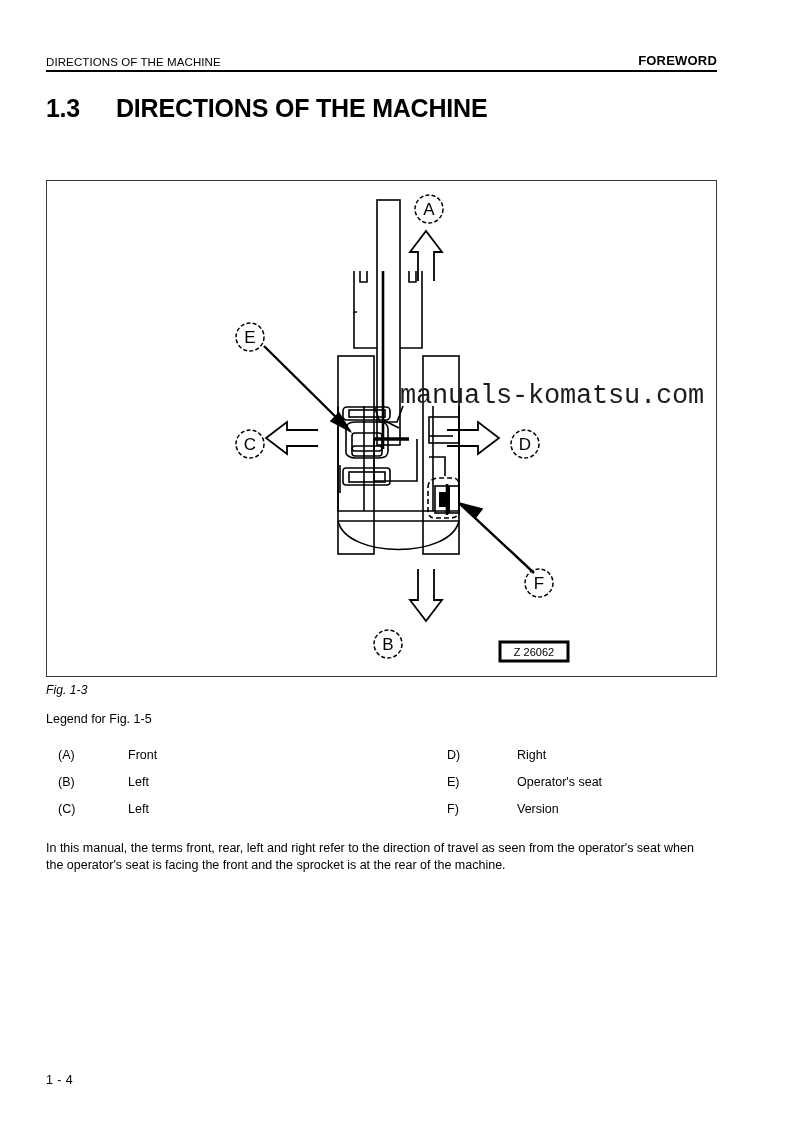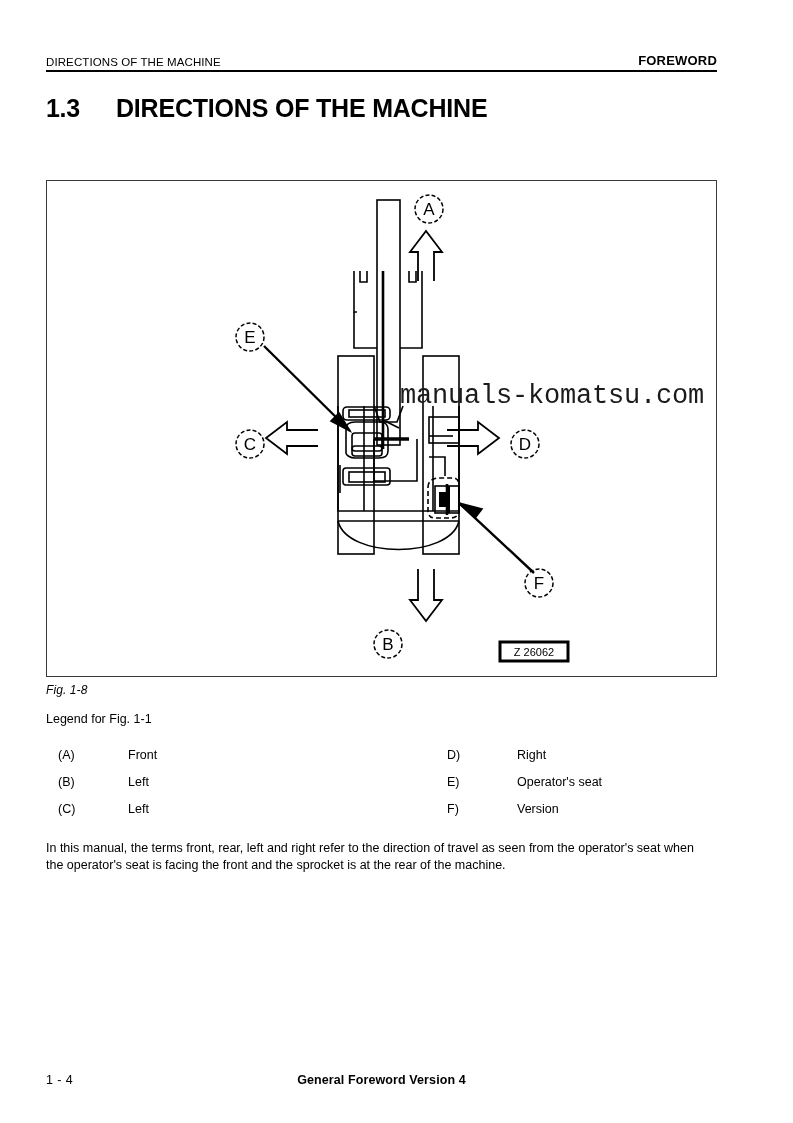--- a/index.html
+++ b/index.html
@@ -301,23 +301,23 @@
 
       <g>
         <rect x="453" y="461" width="68" height="19" fill="#ffffff" stroke="#000000" stroke-width="3"></rect>
         <text id="fig-id-text" x="487" y="475" font-family="Liberation Sans, sans-serif" font-size="11" text-anchor="middle" fill="#000000">Z 26062</text>
       </g>
     </svg>
 
     <div class="watermark">manuals-komatsu.com</div>
   </div>
 
-  <div class="fig-caption">Fig. 1-8</div>
-
-  <div class="legend-head">Legend for Fig. 1-1</div>
+  <div class="fig-caption">Fig. 1-3</div>
+
+  <div class="legend-head">Legend for Fig. 1-5</div>
 
   <div class="legend">
     <div class="legend-col left">
       <div class="legend-row">
         <span class="legend-key">(A)</span>
         <span class="legend-val">Front</span>
       </div>
       <div class="legend-row">
         <span class="legend-key">(B)</span>
         <span class="legend-val">Left</span>
@@ -339,17 +339,16 @@
       <div class="legend-row">
         <span class="legend-key">F)</span>
         <span class="legend-val">Version</span>
       </div>
     </div>
   </div>
 
   <div class="body-par">In this manual, the terms front, rear, left and right refer to the direction of travel as seen from the operator's seat when the operator's seat is facing the front and the sprocket is at the rear of the machine.</div>
 
   <div class="footer">
-    <span class="footer-center">General Foreword Version 4</span>
     <span class="footer-page">1 - 4</span>
   </div>
 
 </div>
 
 </body></html>

